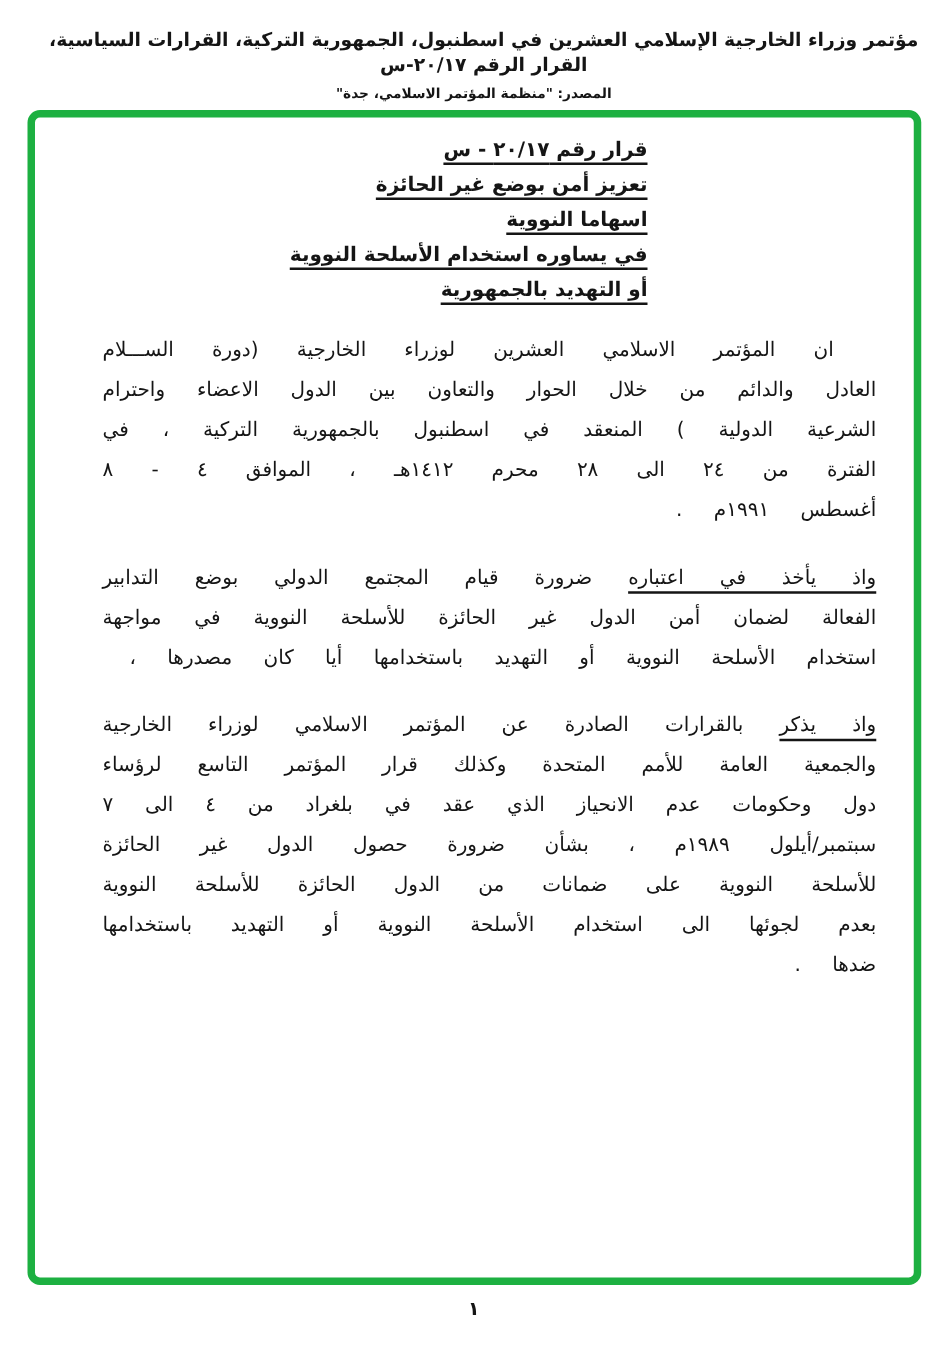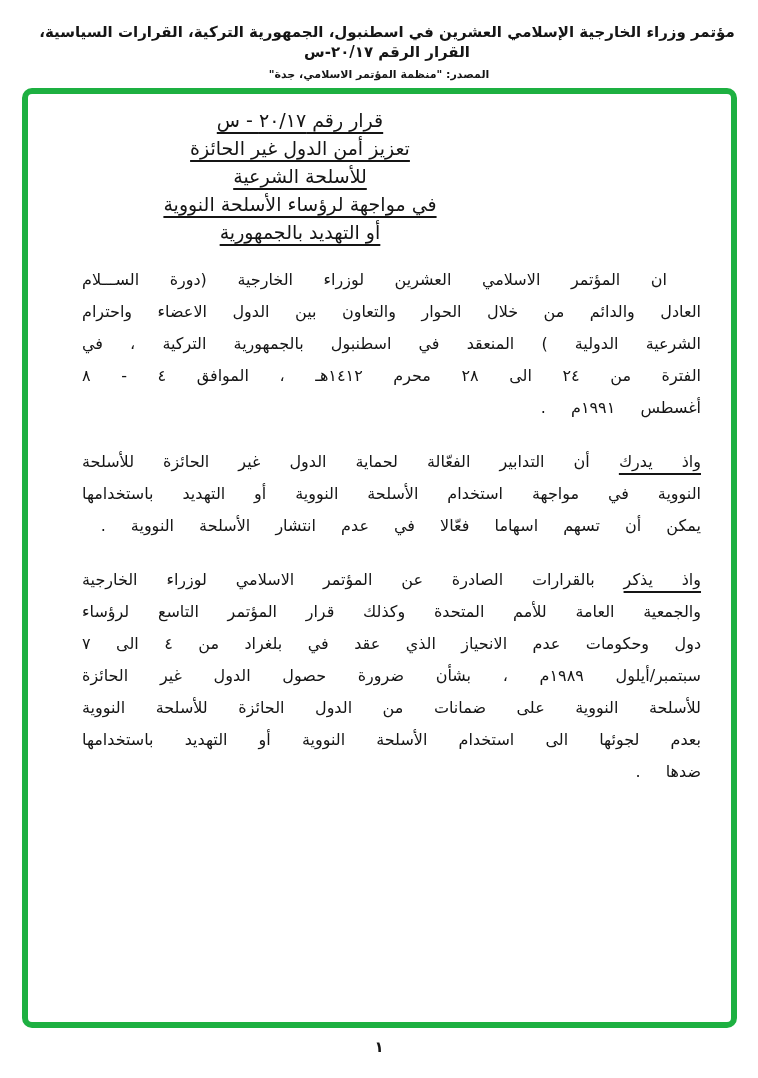--- a/index.html
+++ b/index.html
@@ -16,21 +16,21 @@
     margin-top:5px;text-align:center;
     font-weight:bold;font-size:11px;line-height:15px;
   }
   .frame{
     position:absolute;left:22px;top:88px;width:715px;height:940px;
     box-sizing:border-box;border:6px solid #1db041;border-radius:10px;
     padding:12px 30px 10px 54px;overflow:hidden;background:#fff;
   }
   .titleblock{margin:0 183px 0 0;}
   .tline{
-    text-align:center;font-weight:normal;font-size:19px;line-height:28px;
+    text-align:right;font-weight:bold;font-size:16px;line-height:28px;
     white-space:nowrap;
   }
   .tline span{
     text-decoration:underline;
     text-decoration-thickness:1.5px;
     text-underline-offset:5px;
   }
   .body-text{margin-top:18px;}
   .para{
     margin:0 0 22px 0;
@@ -50,26 +50,26 @@
 </style>
 </head>
 <body>
 
 <div class="hdr">مؤتمر وزراء الخارجية الإسلامي العشرين في اسطنبول، الجمهورية التركية، القرارات السياسية، القرار الرقم ٢٠/١٧-س</div>
 <div class="src">المصدر:  "منظمة المؤتمر الاسلامي، جدة"</div>
 
 <div class="frame">
   <div class="titleblock">
     <div class="tline"><span>قرار رقم ٢٠/١٧ - س</span></div>
-    <div class="tline"><span>تعزيز أمن الدول غير الحائزة</span></div>
-    <div class="tline"><span>للأسلحة الشرعية</span></div>
-    <div class="tline"><span>في مواجهة لرؤساء الأسلحة النووية</span></div>
+    <div class="tline"><span>تعزيز أمن بوضع غير الحائزة</span></div>
+    <div class="tline"><span>اسهاما النووية</span></div>
+    <div class="tline"><span>في يساوره استخدام الأسلحة النووية</span></div>
     <div class="tline"><span>أو التهديد بالجمهورية</span></div>
   </div>
 
   <div class="body-text">
     <p class="para first"><span class="lead"></span><span>ان المؤتمر الاسلامي العشرين لوزراء الخارجية (دورة الســـلام العادل والدائم من خلال الحوار والتعاون بين الدول الاعضاء واحترام الشرعية الدولية ) المنعقد في اسطنبول بالجمهورية التركية ، في الفترة من ٢٤ الى ٢٨ محرم ١٤١٢هـ ، الموافق ٤ - ٨ أغسطس ١٩٩١م .</span></p>
-    <p class="para"><span class="lead">واذ يدرك</span><span> أن التدابير الفعّالة لحماية الدول غير الحائزة للأسلحة النووية في مواجهة استخدام الأسلحة النووية أو التهديد باستخدامها يمكن أن تسهم اسهاما فعّالا في عدم انتشار الأسلحة النووية .</span></p>
+    <p class="para"><span class="lead">واذ يأخذ في اعتباره</span><span> ضرورة قيام المجتمع الدولي بوضع التدابير الفعالة لضمان أمن الدول غير الحائزة للأسلحة النووية في مواجهة استخدام الأسلحة النووية أو التهديد باستخدامها أيا كان مصدرها ،</span></p>
     <p class="para"><span class="lead">واذ يذكر</span><span> بالقرارات الصادرة عن المؤتمر الاسلامي لوزراء الخارجية والجمعية العامة للأمم المتحدة وكذلك قرار المؤتمر التاسع لرؤساء دول وحكومات عدم الانحياز الذي عقد في بلغراد من ٤ الى ٧ سبتمبر/أيلول ١٩٨٩م ، بشأن ضرورة حصول الدول غير الحائزة للأسلحة النووية على ضمانات من الدول الحائزة للأسلحة النووية بعدم لجوئها الى استخدام الأسلحة النووية أو التهديد باستخدامها ضدها .</span></p>
   </div>
 </div>
 
 <div class="pagenum">١</div>
 
 </body></html>

